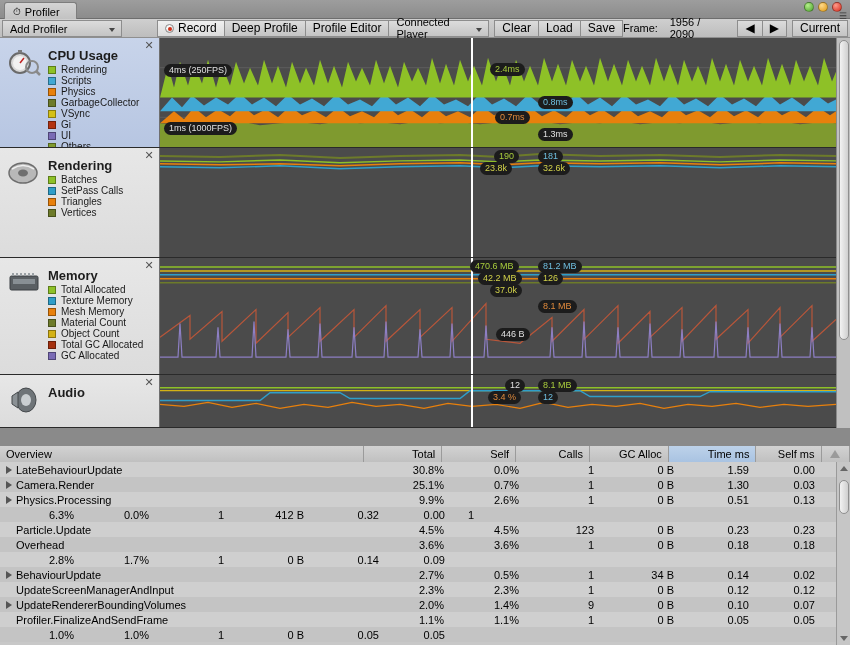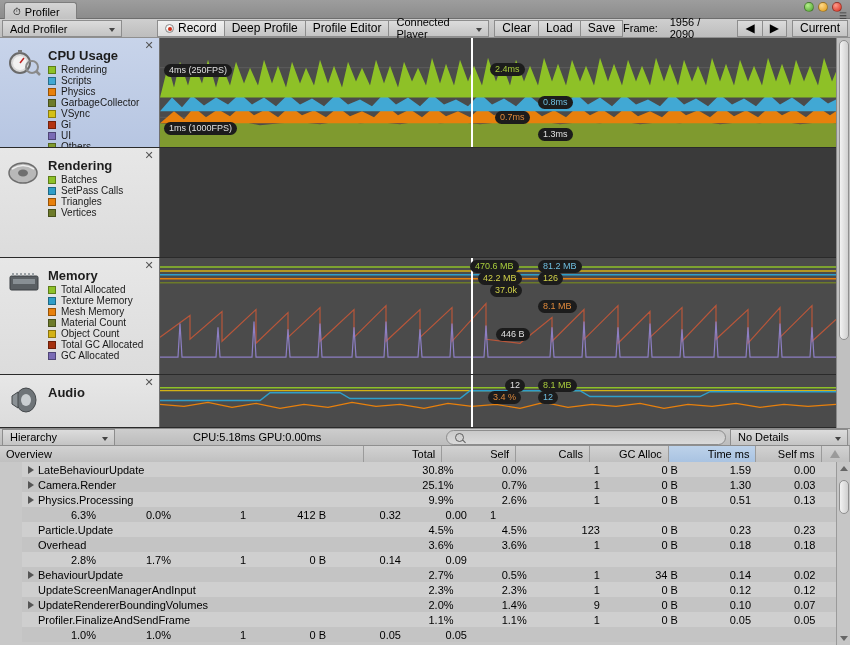--- a/index.html
+++ b/index.html
@@ -154,21 +154,21 @@
     display:flex; align-items:center; justify-content:flex-end;
     padding:0 6px; font-size:11px; border-right:1px solid #9b9b9b;
     background: linear-gradient(#d2d2d2,#c0c0c0);
     height:16px;
   }
   .th.left { justify-content:flex-start; }
   .th.active { background: linear-gradient(#bdd2ea,#a9c3e2); }
   .th.sort { justify-content:center; padding:0; }
   .sorttri { width:0;height:0;border-left:5px solid transparent;border-right:5px solid transparent;border-bottom:8px solid #9a9a9a; }
   .tbody { position:absolute; left:0; top:16px; right:0; bottom:0; overflow:hidden; }
-  .trow { display:flex; height:15px; align-items:center;margin-left:22px; }
+  .trow { display:flex; height:15px; align-items:center; }
   .trow.odd { background:#cfcfcf; }
   .trow.even { background:#c4c4c4; }
   .td { padding:0 6px; font-size:11px; display:flex; align-items:center; justify-content:flex-end; overflow:hidden; white-space:nowrap; }
   .td.left { justify-content:flex-start; gap:4px; }
   .foldtri { width:0;height:0;border-top:4px solid transparent;border-bottom:4px solid transparent;border-left:6px solid #555; flex:0 0 6px; }
   .foldtri.hidden { visibility:hidden; }
   .tablescroll { position:absolute; right:0; top:16px; width:14px; bottom:0; background:#c6c6c6; border-left:1px solid #9a9a9a; }
   .tablescroll .thumb { position:absolute; left:2px; top:18px; width:10px; height:34px; background: linear-gradient(90deg,#f2f2f2,#cfcfcf); border:1px solid #8f8f8f; border-radius:5px; }
   .scrarrow { position:absolute; left:3px; width:0;height:0;border-left:4px solid transparent;border-right:4px solid transparent; }
   .scrarrow.up { top:4px; border-bottom:5px solid #666; }
@@ -342,20 +342,34 @@
                   <span class="sw" style="background:#e8800c"></span>
                   <span>Triangles</span>
                 </li>
               <li class="legitem">
                   <span class="sw" style="background:#6d7b2a"></span>
                   <span>Vertices</span>
                 </li>
             </ul>
           </div>
         </div>
+      </div>
+      <div class="plot">
+        <svg viewBox="0 0 676 110" preserveAspectRatio="none">
+          <rect width="676" height="110" fill="#4b4b4b"></rect>
+          <polyline fill="none" stroke="#6d7b2a" stroke-width="2" points="0,8 60,9 120,7 180,10 240,8 300,7 340,9 380,6 440,8 500,7 560,9 620,7 676,8"></polyline>
+          <polyline fill="none" stroke="#8ec127" stroke-width="1.5" points="0,13 60,14 120,12 180,15 240,13 300,12 340,14 380,12 440,13 500,12 560,14 620,12 676,13"></polyline>
+          <polyline fill="none" stroke="#e8800c" stroke-width="1.5" points="0,16 60,17 120,16 180,18 240,16 300,15 340,17 380,15 440,16 500,15 560,17 620,15 676,16"></polyline>
+          <polyline fill="none" stroke="#2f9ec9" stroke-width="1.5" points="0,19 60,20 120,18 180,21 240,19 300,18 340,20 380,18 440,19 500,18 560,20 620,18 676,19"></polyline>
+        </svg>
+        <div class="cursorline"></div>
+        <div class="bub green" style="left:334px; top:2px">190</div>
+        <div class="bub yellow" style="left:320px; top:14px">23.8k</div>
+        <div class="bub blue" style="left:378px; top:2px">181</div>
+        <div class="bub yellow" style="left:378px; top:14px">32.6k</div>
       </div>
     </div>
 
     <div class="chartrow" style="height:117px">
       <div class="legendbox">
         <div class="closex">✕</div>
         <div class="legendhead">
           <div class="legicon">
             <svg viewBox="0 0 36 30">
                 <rect x="4" y="8" width="28" height="14" rx="1.5" fill="#5a5f63" stroke="#3b3f42"></rect>
@@ -459,35 +473,20 @@
         <div class="bub green" style="left:378px; top:4px">8.1 MB</div>
         <div class="bub blue" style="left:378px; top:16px">12</div>
       </div>
     </div>
   </div>
 
   <div class="chartscroll">
     <div class="thumb"></div>
   </div>
 
-  <div class="hierbar">
-    <div class="dropdown hierdd">
-      <span>Hierarchy</span>
-    </div>
-    <div class="cpugpu">CPU:5.18ms   GPU:0.00ms</div>
-    <div class="searchwrap">
-      <div class="searchbox">
-        <span class="magnifier"></span>
-        <span></span>
-      </div>
-      <div class="dropdown nodetails">
-        <span>No Details</span>
-      </div>
-    </div>
-  </div>
 
   <div class="table">
     <div class="thead">
       <div class="th left" style="width:370px">Overview</div>
       <div class="th" style="width:80px">Total</div>
       <div class="th" style="width:75px">Self</div>
       <div class="th" style="width:75px">Calls</div>
       <div class="th" style="width:80px">GC Alloc</div>
       <div class="th active" style="width:89px">Time ms</div>
       <div class="th" style="width:66px">Self ms</div>

